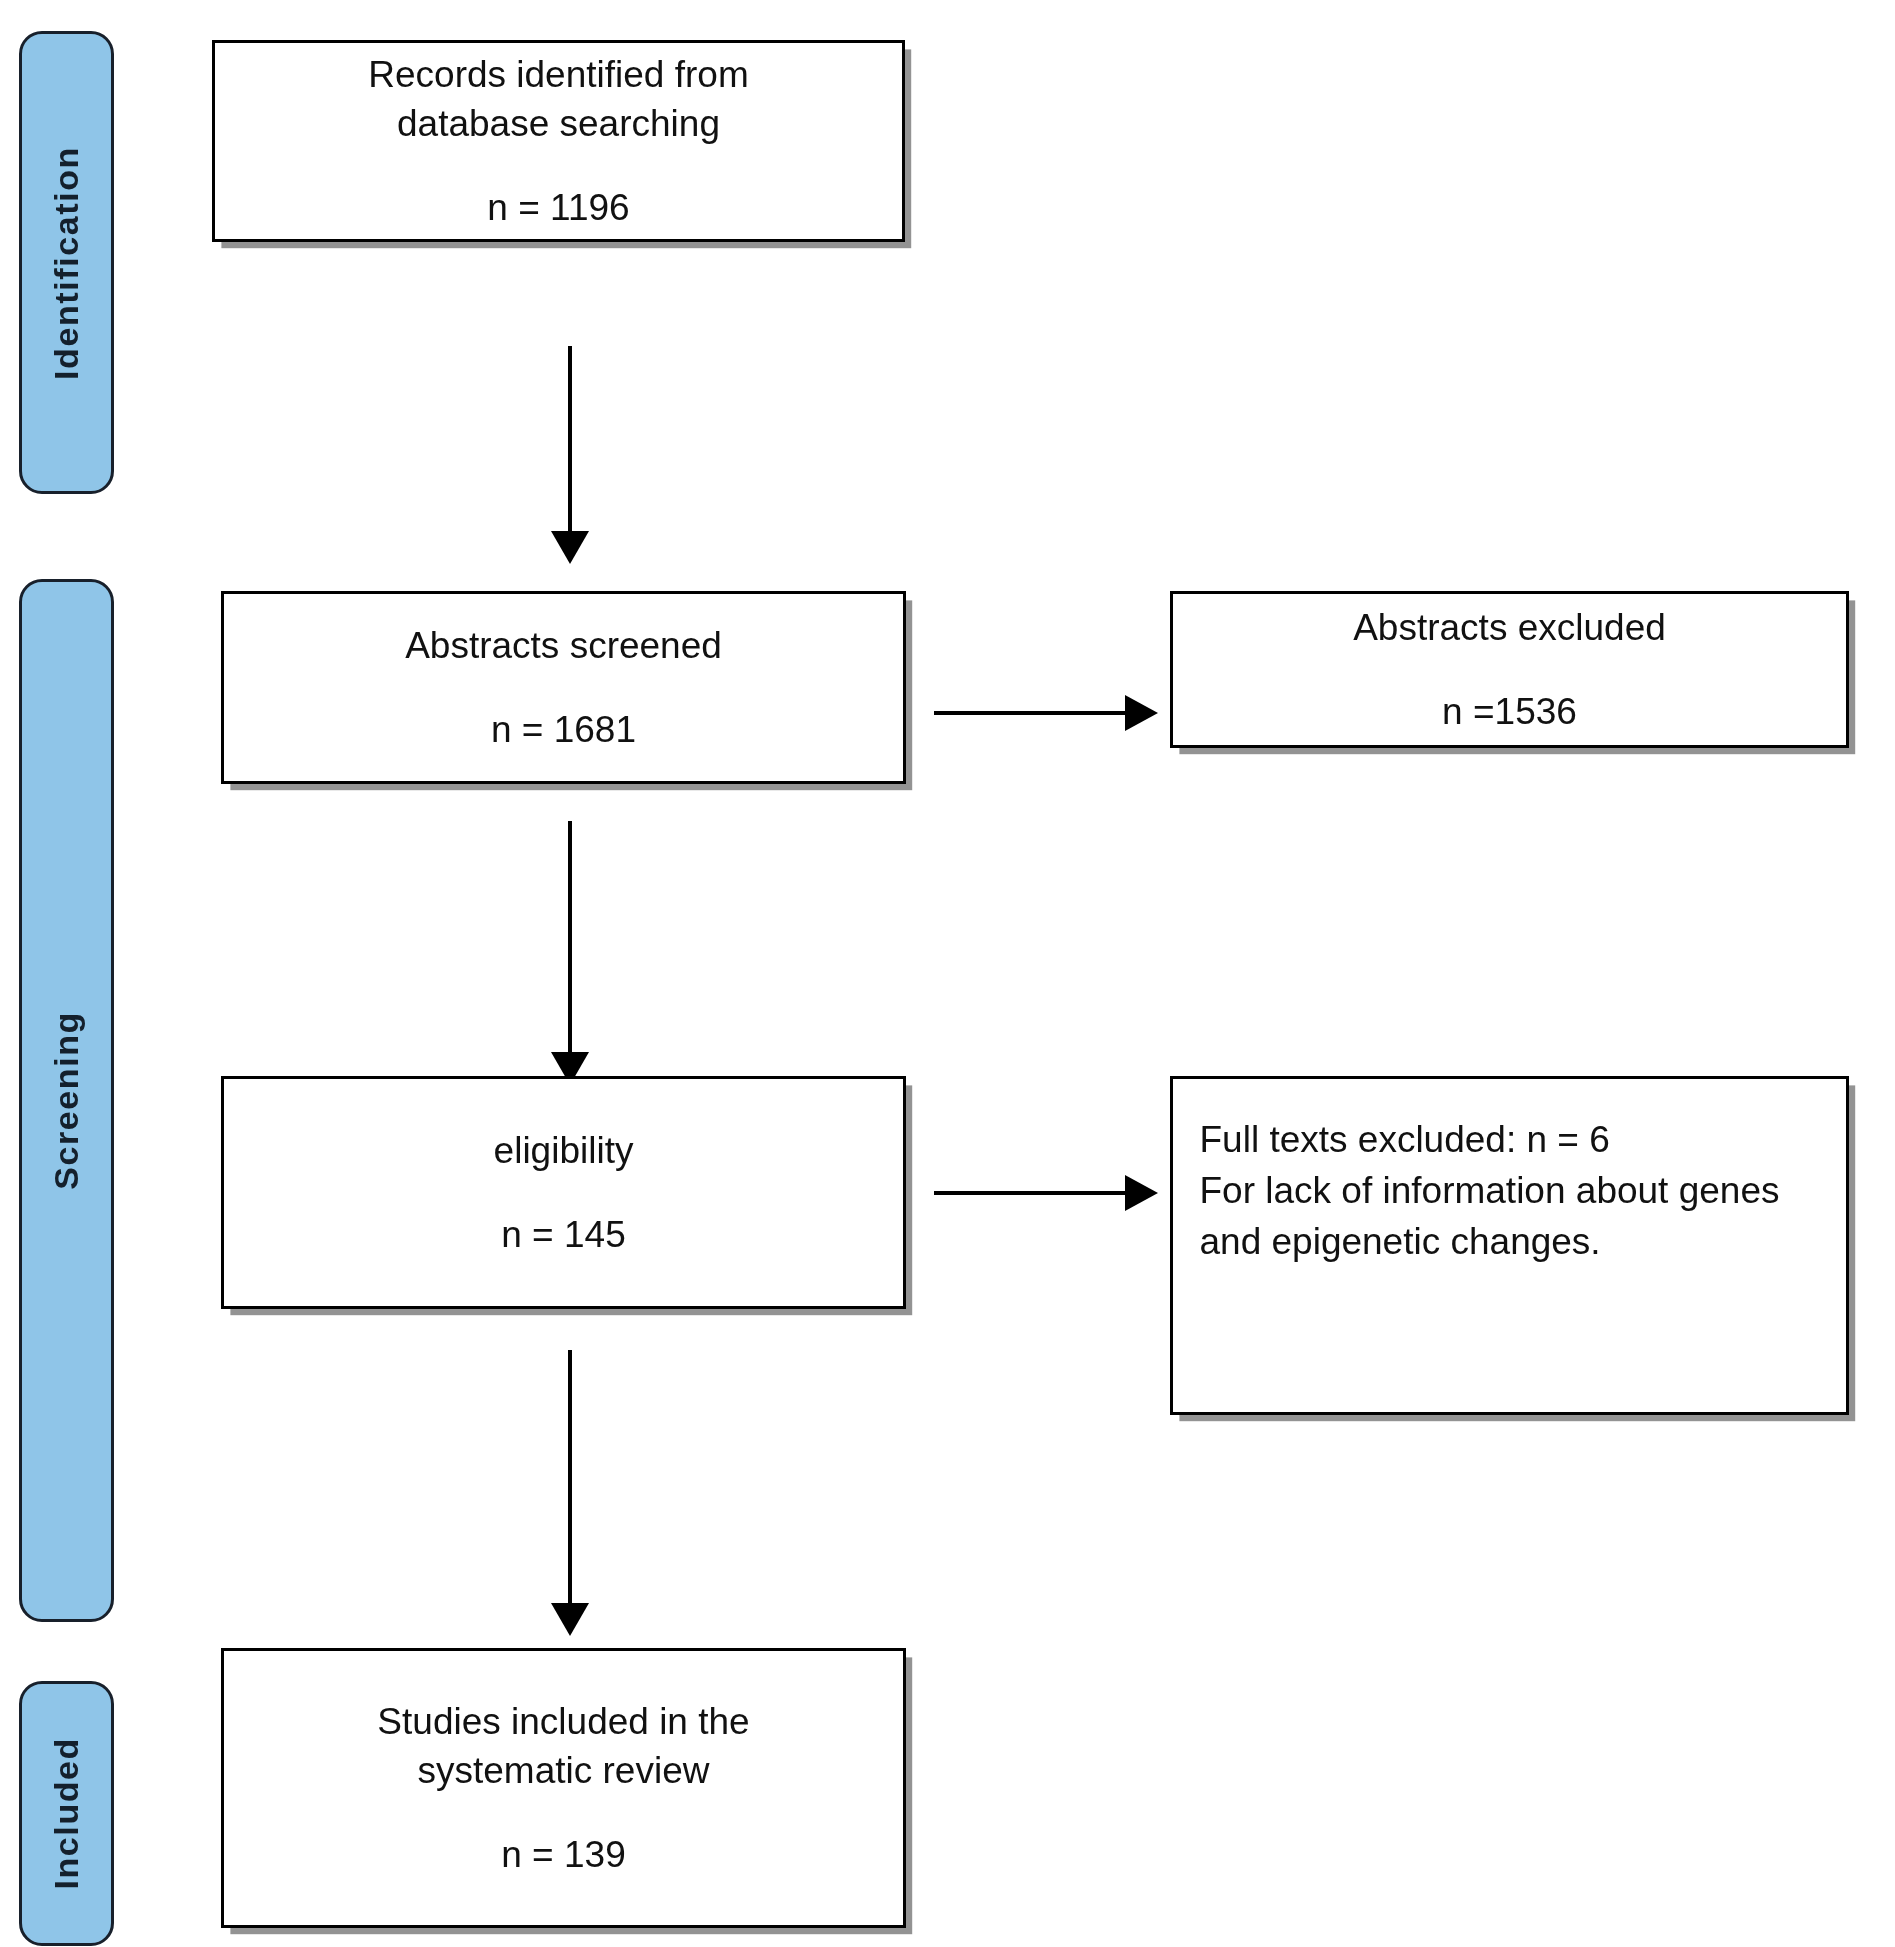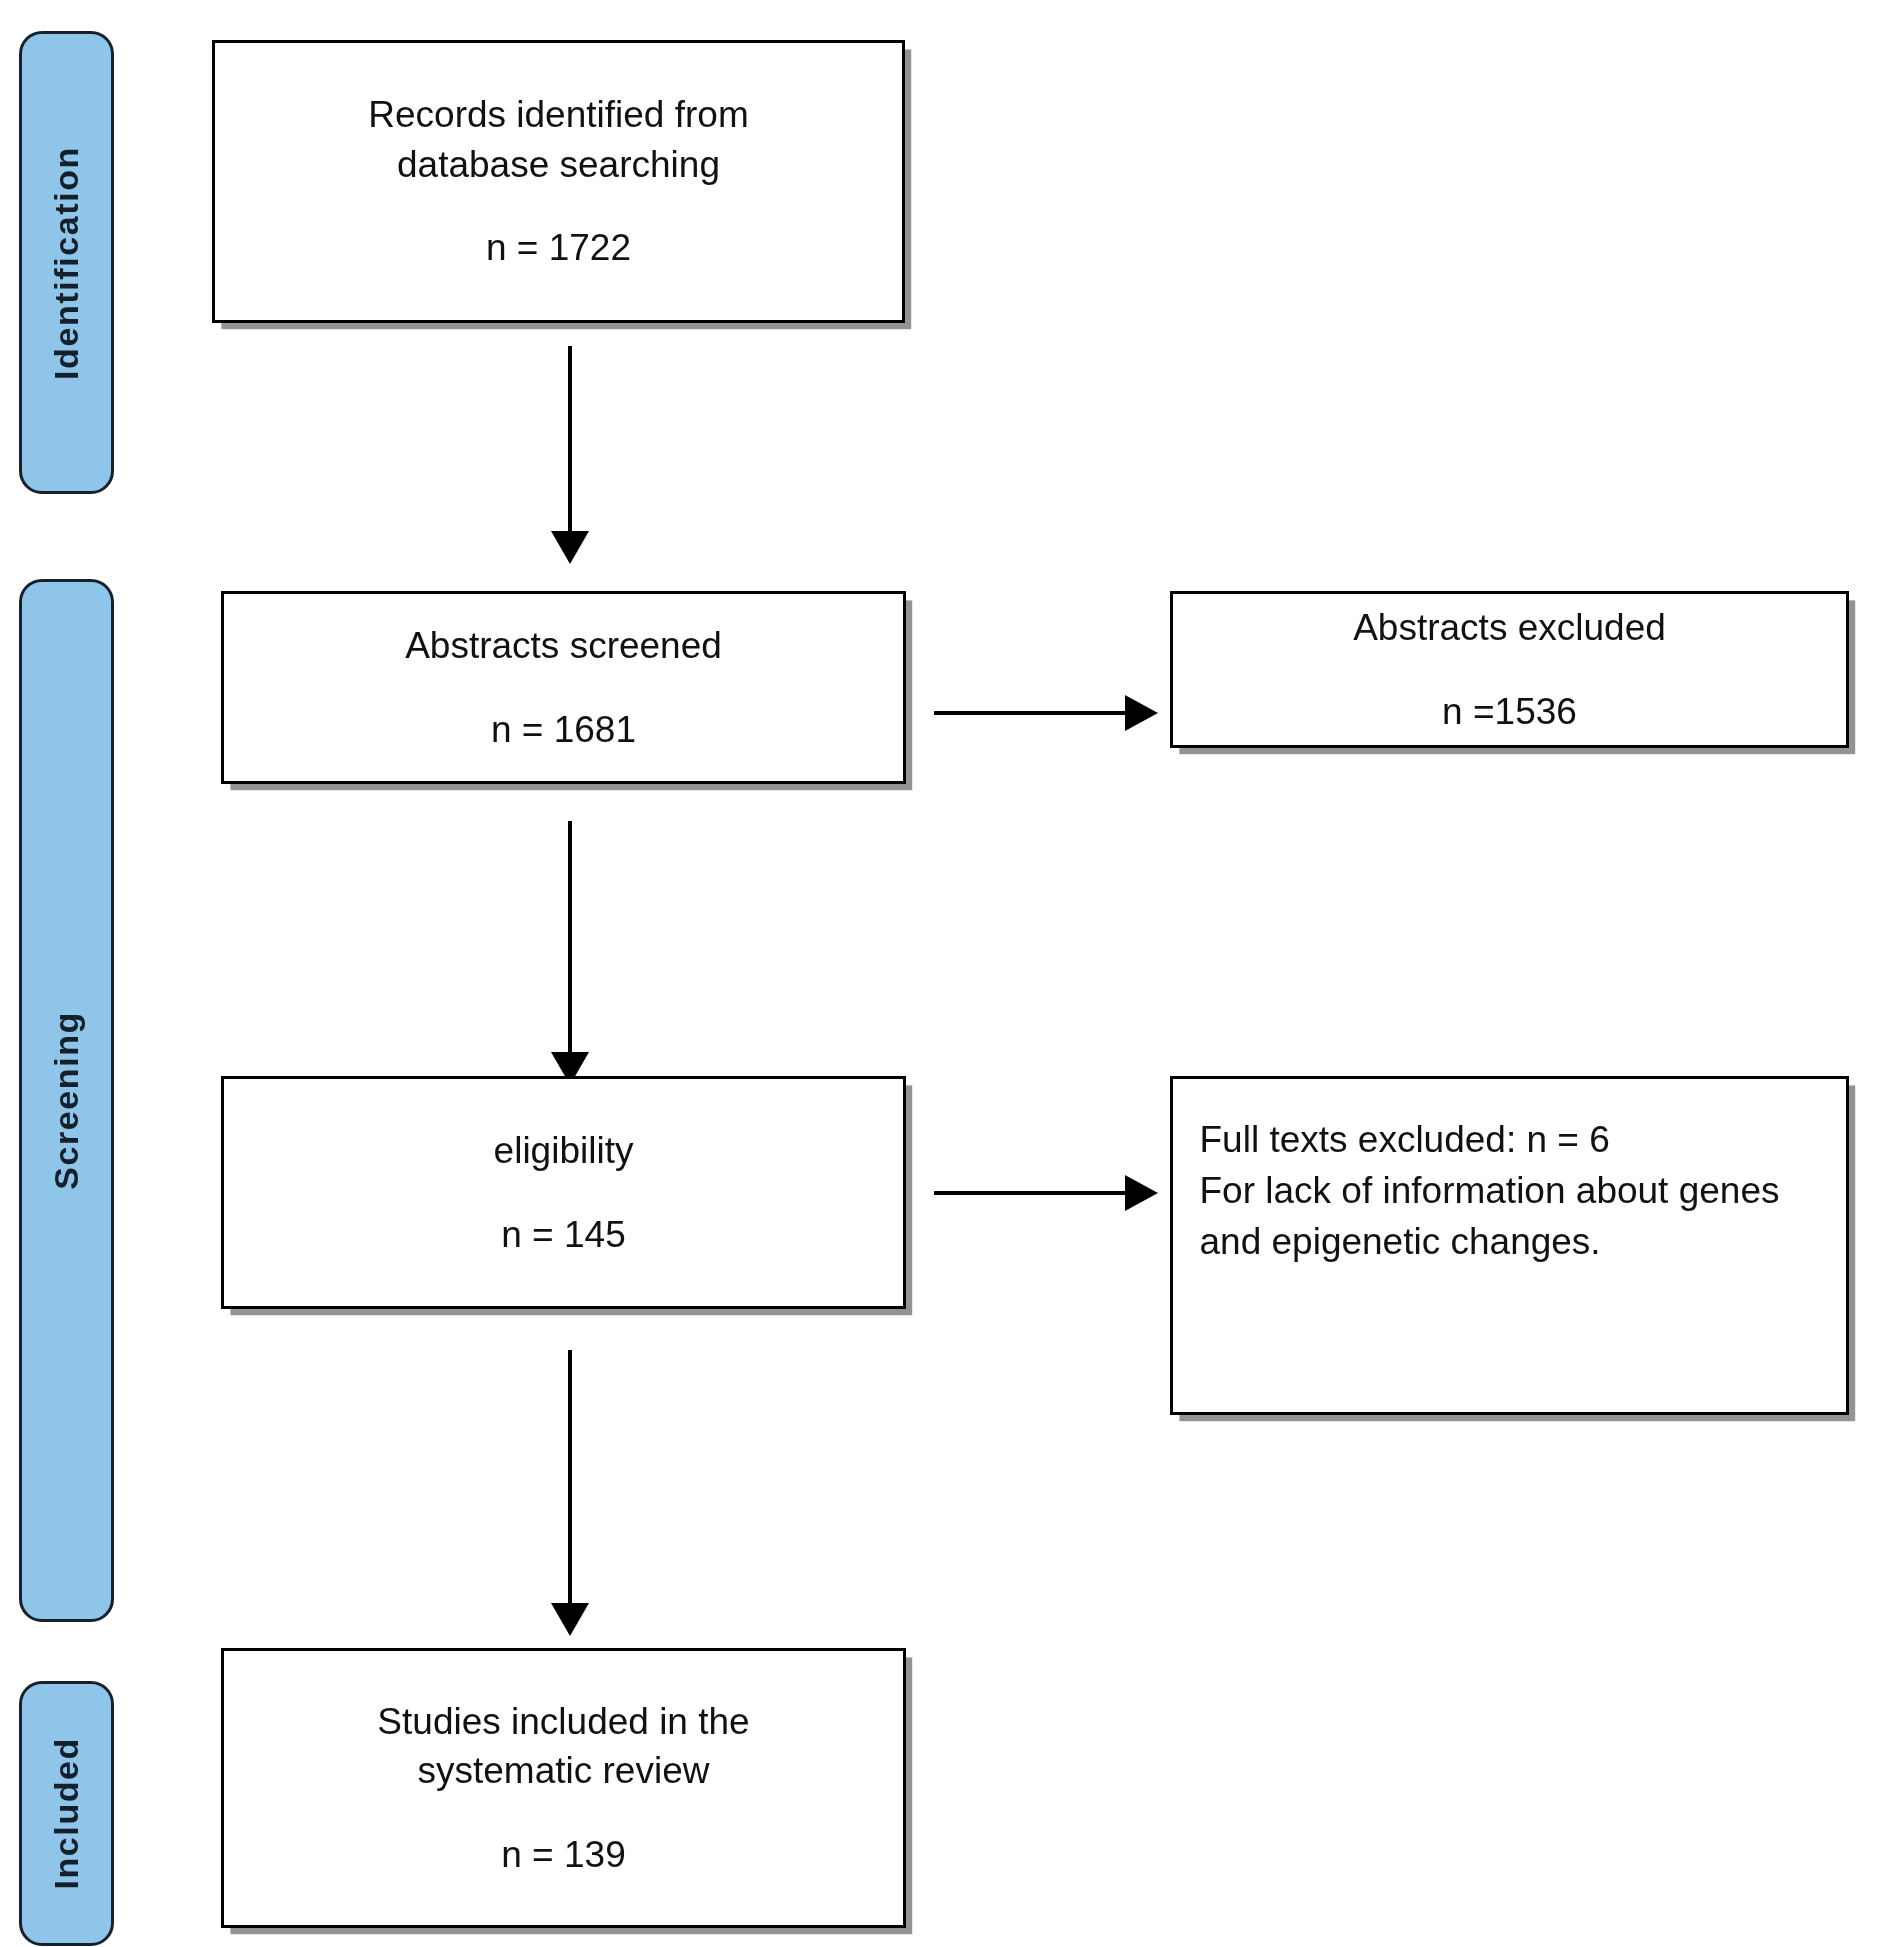--- a/index.html
+++ b/index.html
@@ -136,24 +136,24 @@
   </div>
 
   <div class="stage-bar" style="left:18.7px; top:579px; width:95px; height:1043px;">
     <span class="stage-label">Screening</span>
   </div>
 
   <div class="stage-bar" style="left:18.7px; top:1681px; width:95px; height:265px;">
     <span class="stage-label">Included</span>
   </div>
 
-  <div class="flow-box center-text" style="left:212px; top:40px; width:693px; height:283px;">
+  <div class="flow-box center-text" style="left:212px; top:40px; width:693px; height:202px;">
     <div class="box-line">Records identified from</div>
     <div class="box-line">database searching</div>
-    <div class="box-count">n = 1722</div>
+    <div class="box-count">n = 1196</div>
   </div>
 
   <div class="arrow-v" style="left:568px; top:346px; height:214px;">
     <div class="shaft" style="height:185px;"></div>
     <div class="head" style="top:185px;"></div>
   </div>
 
   <div class="flow-box center-text" style="left:221px; top:591px; width:685px; height:193px;">
     <div class="box-line">Abstracts screened</div>
     <div class="box-count">n = 1681</div>

